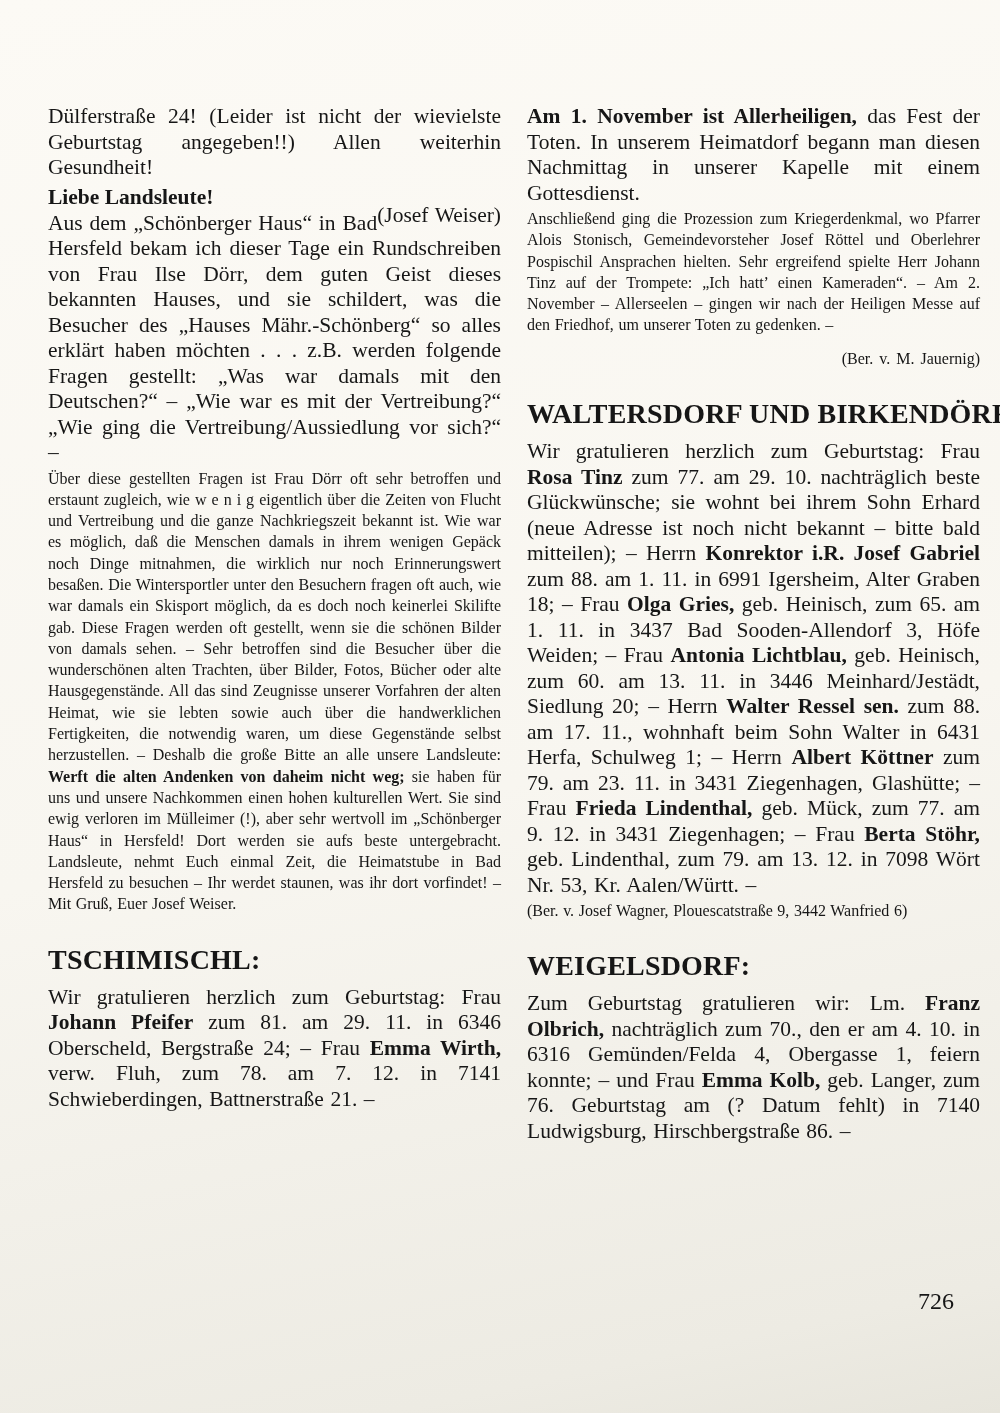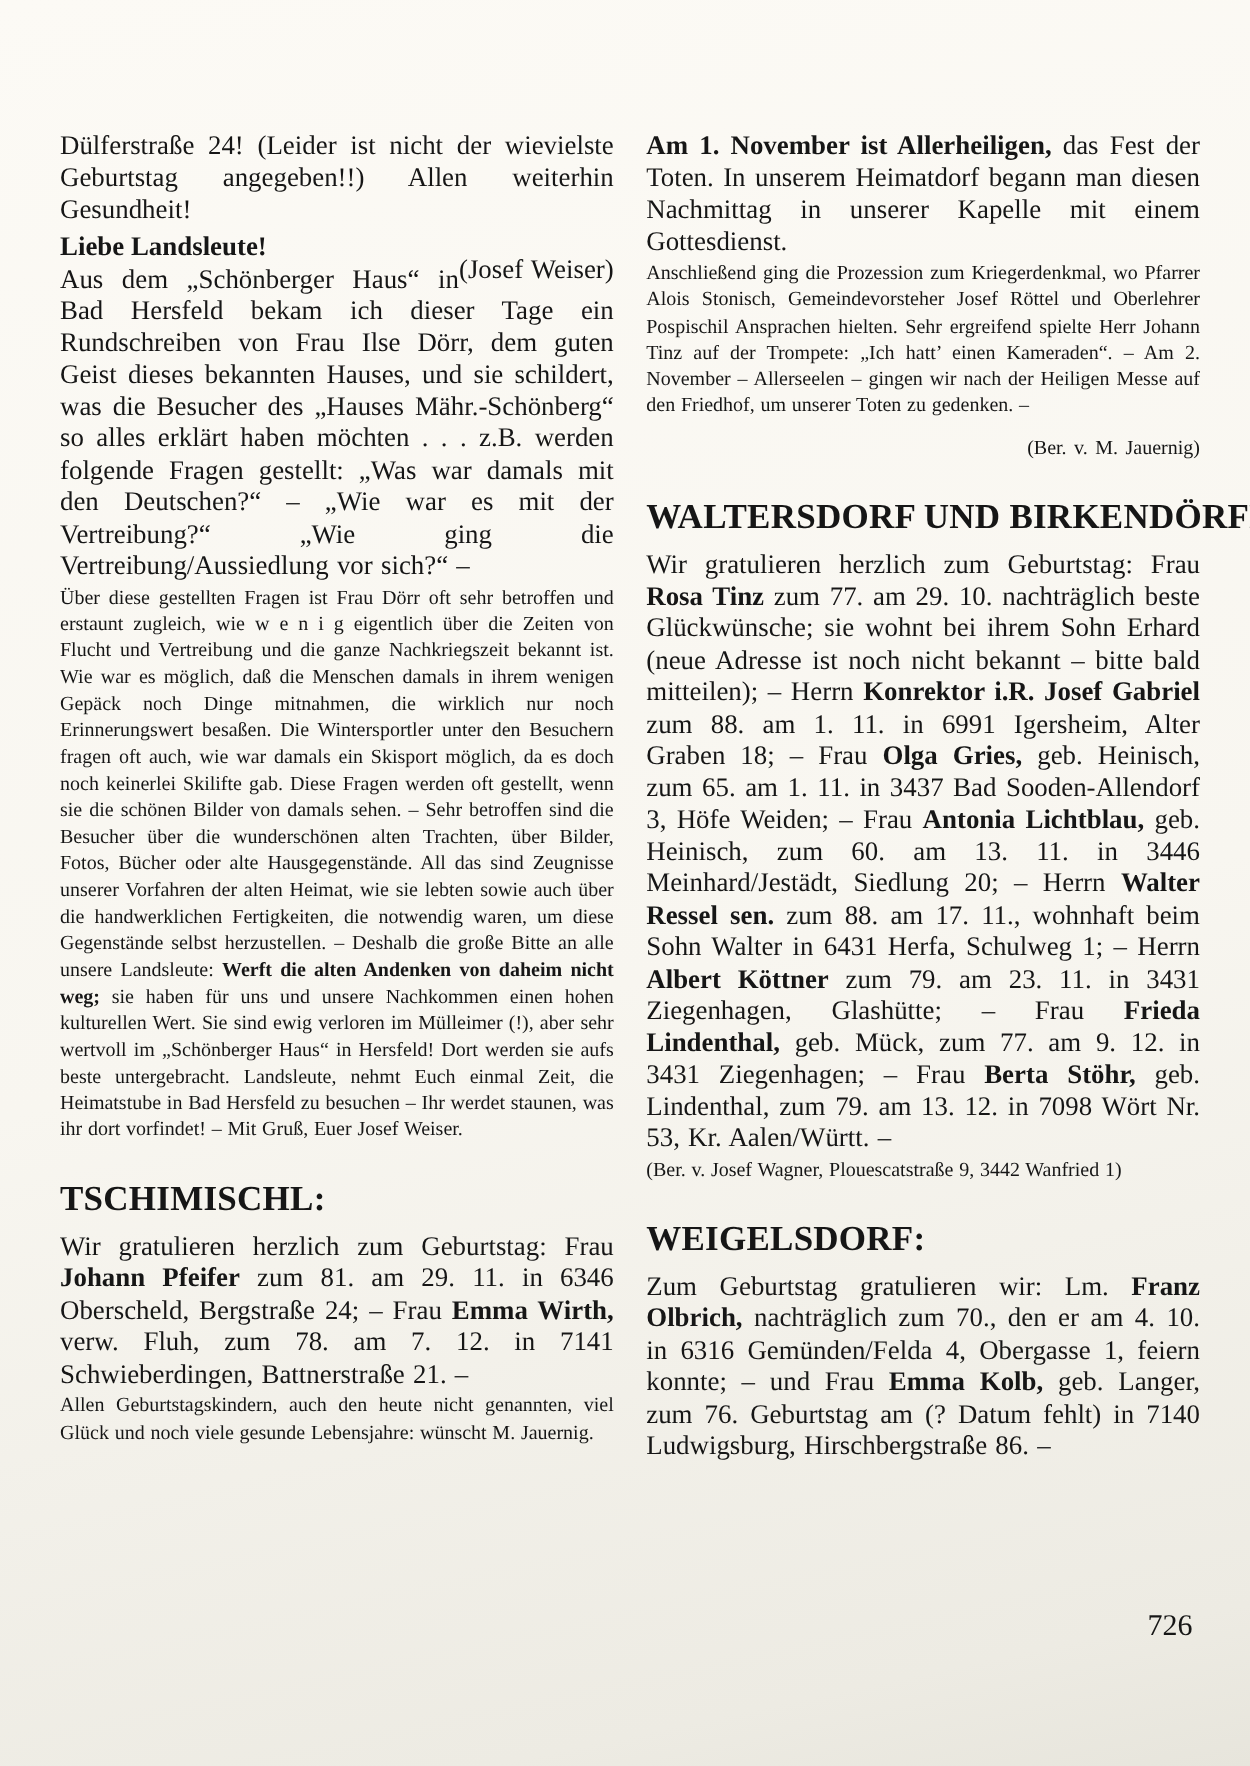--- a/index.html
+++ b/index.html
@@ -5,21 +5,21 @@
   html,body { margin:0; padding:0; background:#d8d6d0; }
   .page {
     position:relative;
     width:1000px; height:1413px;
     margin:0 auto;
     background:linear-gradient(168deg,#fcfaf5 0%, #f8f6f0 55%, #edebe3 92%, #e7e5dc 100%);
     color:#161616;
     font-family:"Liberation Serif","DejaVu Serif",serif;
     overflow:hidden;
   }
-  .columns { display:flex; gap:26px; padding:104px 40px 0 48px; }
+  .columns { display:flex; gap:26px; padding:104px 20px 0 48px; }
   .col { flex:1; min-width:0; }
   p { margin:0; }
   .body-lg {
     font-size:21.5px; line-height:25.5px;
     text-align:justify; word-spacing:1.2px;
   }
   .body-sm {
     font-size:16px; line-height:21.3px;
     text-align:justify; word-spacing:0.6px;
     margin-top:2px;
@@ -50,31 +50,30 @@
       <p class="body-lg">
         <span>Dülferstraße 24! (Leider ist nicht der wievielste Geburtstag angegeben!!) Allen weiterhin Gesundheit!</span>
         <span class="byline-inline">(Josef Weiser)</span>
       </p>
       <h2 class="subhead">Liebe Landsleute!</h2>
       <p class="body-lg">Aus dem „Schönberger Haus“ in Bad Hersfeld bekam ich dieser Tage ein Rundschreiben von Frau Ilse Dörr, dem guten Geist dieses bekannten Hauses, und sie schildert, was die Besucher des „Hauses Mähr.-Schönberg“ so alles erklärt haben möchten . . . z.B. werden folgende Fragen gestellt: „Was war damals mit den Deutschen?“ – „Wie war es mit der Vertreibung?“ „Wie ging die Vertreibung/Aussiedlung vor sich?“ –</p>
       <p class="body-sm">Über diese gestellten Fragen ist Frau Dörr oft sehr betroffen und erstaunt zugleich, wie w e n i g eigentlich über die Zeiten von Flucht und Vertreibung und die ganze Nachkriegszeit bekannt ist. Wie war es möglich, daß die Menschen damals in ihrem wenigen Gepäck noch Dinge mitnahmen, die wirklich nur noch Erinnerungswert besaßen. Die Wintersportler unter den Besuchern fragen oft auch, wie war damals ein Skisport möglich, da es doch noch keinerlei Skilifte gab. Diese Fragen werden oft gestellt, wenn sie die schönen Bilder von damals sehen. – Sehr betroffen sind die Besucher über die wunderschönen alten Trachten, über Bilder, Fotos, Bücher oder alte Hausgegenstände. All das sind Zeugnisse unserer Vorfahren der alten Heimat, wie sie lebten sowie auch über die handwerklichen Fertigkeiten, die notwendig waren, um diese Gegenstände selbst herzustellen. – Deshalb die große Bitte an alle unsere Landsleute: <b>Werft die alten Andenken von daheim nicht weg;</b> sie haben für uns und unsere Nachkommen einen hohen kulturellen Wert. Sie sind ewig verloren im Mülleimer (!), aber sehr wertvoll im „Schönberger Haus“ in Hersfeld! Dort werden sie aufs beste untergebracht. Landsleute, nehmt Euch einmal Zeit, die Heimatstube in Bad Hersfeld zu besuchen – Ihr werdet staunen, was ihr dort vorfindet! – Mit Gruß, Euer Josef Weiser.</p>
 
       <h2 class="section-head">TSCHIMISCHL:</h2>
       <p class="body-lg">Wir gratulieren herzlich zum Geburtstag: Frau <b>Johann Pfeifer</b> zum 81. am 29. 11. in 6346 Oberscheld, Bergstraße 24; – Frau <b>Emma Wirth,</b> verw. Fluh, zum 78. am 7. 12. in 7141 Schwieberdingen, Battnerstraße 21. –</p>
-      <p class="body-sm">Allen Geburtstagskindern, auch den heute nicht genannten, viel Glück und noch viele gesunde Lebensjahre: wünscht M. Jauernig.</p>
     </section>
 
     <section class="col">
       <p class="body-lg"><b>Am 1. November ist Allerheiligen,</b> das Fest der Toten. In unserem Heimatdorf begann man diesen Nachmittag in unserer Kapelle mit einem Gottesdienst.</p>
       <p class="body-sm">Anschließend ging die Prozession zum Kriegerdenkmal, wo Pfarrer Alois Stonisch, Gemeindevorsteher Josef Röttel und Oberlehrer Pospischil Ansprachen hielten. Sehr ergreifend spielte Herr Johann Tinz auf der Trompete: „Ich hatt’ einen Kameraden“. – Am 2. November – Allerseelen – gingen wir nach der Heiligen Messe auf den Friedhof, um unserer Toten zu gedenken. –</p>
       <p class="body-sm byline-right">(Ber. v. M. Jauernig)</p>
 
       <h2 class="section-head">WALTERSDORF UND BIRKENDÖRFEL:</h2>
       <p class="body-lg">Wir gratulieren herzlich zum Geburtstag: Frau <b>Rosa Tinz</b> zum 77. am 29. 10. nachträglich beste Glückwünsche; sie wohnt bei ihrem Sohn Erhard (neue Adresse ist noch nicht bekannt – bitte bald mitteilen); – Herrn <b>Konrektor i.R. Josef Gabriel</b> zum 88. am 1. 11. in 6991 Igersheim, Alter Graben 18; – Frau <b>Olga Gries,</b> geb. Heinisch, zum 65. am 1. 11. in 3437 Bad Sooden-Allendorf 3, Höfe Weiden; – Frau <b>Antonia Lichtblau,</b> geb. Heinisch, zum 60. am 13. 11. in 3446 Meinhard/Jestädt, Siedlung 20; – Herrn <b>Walter Ressel sen.</b> zum 88. am 17. 11., wohnhaft beim Sohn Walter in 6431 Herfa, Schulweg 1; – Herrn <b>Albert Köttner</b> zum 79. am 23. 11. in 3431 Ziegenhagen, Glashütte; – Frau <b>Frieda Lindenthal,</b> geb. Mück, zum 77. am 9. 12. in 3431 Ziegenhagen; – Frau <b>Berta Stöhr,</b> geb. Lindenthal, zum 79. am 13. 12. in 7098 Wört Nr. 53, Kr. Aalen/Württ. –</p>
-      <p class="body-sm">(Ber. v. Josef Wagner, Plouescatstraße 9, 3442 Wanfried 1)</p>
+      <p class="body-sm">(Ber. v. Josef Wagner, Plouescatstraße 9, 3442 Wanfried 6)</p>
 
       <h2 class="section-head">WEIGELSDORF:</h2>
       <p class="body-lg">Zum Geburtstag gratulieren wir: Lm. <b>Franz Olbrich,</b> nachträglich zum 70., den er am 4. 10. in 6316 Gemünden/Felda 4, Obergasse 1, feiern konnte; – und Frau <b>Emma Kolb,</b> geb. Langer, zum 76. Geburtstag am (? Datum fehlt) in 7140 Ludwigsburg, Hirschbergstraße 86. –</p>
     </section>
 
   </div>
 
   <div class="page-number">726</div>
 </div>
 

